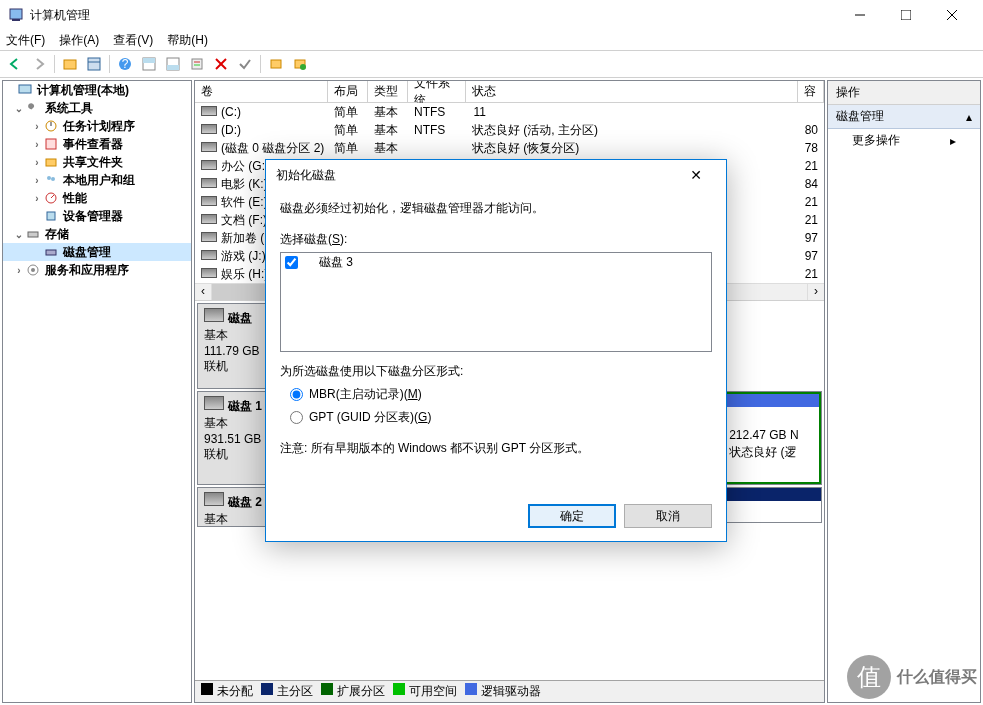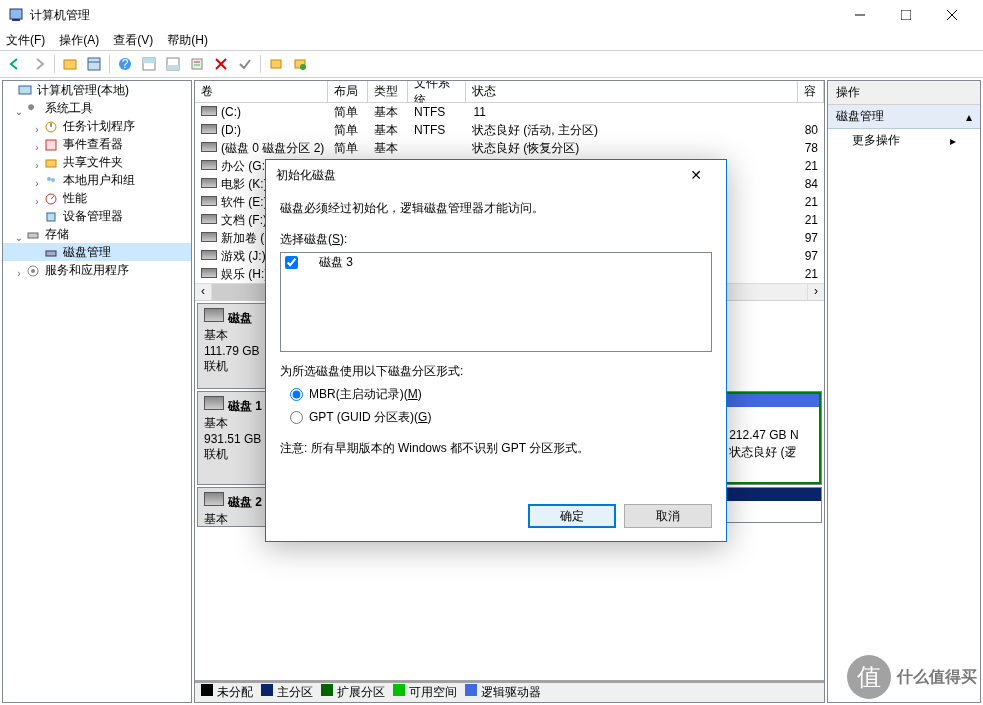--- a/index.html
+++ b/index.html
@@ -9,41 +9,41 @@
 .titlebar .title { flex: 1; color: #000; }
 .win-btns { display: flex; }
 .win-btn { width: 46px; height: 30px; display: flex; align-items: center; justify-content: center; color: #000; }
 .menubar { height: 20px; display: flex; align-items: center; padding: 0 6px; gap: 14px; }
 .menubar span { color: #000; }
 .toolbar { height: 28px; border-top: 1px solid #d0d0d0; border-bottom: 1px solid #d0d0d0; display: flex; align-items: center; padding: 0 4px; gap: 2px; background: #fff; }
 .tb-btn { width: 22px; height: 22px; display: flex; align-items: center; justify-content: center; border: 1px solid transparent; }
 .tb-sep { width: 1px; height: 18px; background: #d0d0d0; margin: 0 2px; }
 .content { display: flex; height: calc(100% - 78px); }
 .tree { width: 190px; border: 1px solid #828790; margin: 2px; background: #fff; overflow: auto; }
-.tree-node { display: flex; align-items: flex-end; height: 18px; padding-left: 2px; white-space: nowrap; }
+.tree-node { display: flex; align-items: center; height: 18px; padding-left: 2px; white-space: nowrap; font-weight: bold; }
 .tree-node .exp { width: 12px; text-align: center; color: #666; font-size: 10px; }
 .tree-node .ticon { width: 16px; height: 16px; margin-right: 4px; display: inline-flex; align-items: center; justify-content: center; }
 .tree-node.sel { background: #cce8ff; }
 .center { flex: 1; margin: 2px 0; border: 1px solid #828790; display: flex; flex-direction: column; overflow: hidden; position: relative; }
 .vol-header { display: flex; background: #fff; border-bottom: 1px solid #d0d0d0; height: 22px; align-items: center; }
 .vol-header .hc { border-right: 1px solid #d0d0d0; padding: 0 6px; height: 100%; display: flex; align-items: center; }
 .vol-list { background: #fff; overflow: hidden; }
 .vol-row { display: flex; height: 18px; align-items: center; }
 .vol-row .vc { padding: 0 6px; overflow: hidden; white-space: nowrap; }
 .disk-section { background: #fff; border-top: 1px solid #d0d0d0; }
 .disk-row { display: flex; height: 94px; margin: 2px; }
 .disk-label { width: 110px; background: #e0e0e0; border: 1px solid #828790; padding: 4px 6px; }
 .disk-label .dicon { width: 20px; height: 14px; background: linear-gradient(#888, #ccc); border: 1px solid #555; display: inline-block; margin-right: 4px; }
 .disk-parts { flex: 1; display: flex; gap: 4px; }
 .part { border: 1px solid #828790; padding: 4px 6px; background: #fff; position: relative; overflow: hidden; }
 .part .pstripe { position: absolute; left: 0; right: 0; top: 0; height: 13px; }
 .stripe-navy { background: #0a246a; }
 .stripe-green { border: 2px solid #008000; box-sizing: border-box; height: 100%; position: absolute; inset: 0; }
 .part .ptext { position: relative; margin-top: 14px; line-height: 1.4; white-space: nowrap; }
-.legend { height: 22px; border-top: 3px solid #a3a3a3; display: flex; align-items: center; gap: 8px; padding: 0 6px; background: #f0f0f0; }
+.legend { height: 22px; border-top: 1px solid #a3a3a3; display: flex; align-items: center; gap: 8px; padding: 0 6px; background: #f0f0f0; }
 .legend .lbox { width: 12px; height: 12px; display: inline-block; margin-right: 4px; }
 .right-pane { width: 154px; margin: 2px; border: 1px solid #828790; background: #fff; }
 .rp-header { background: #f0f0f0; border-bottom: 1px solid #d0d0d0; padding: 3px 8px; }
 .rp-section { background: #e4ecf7; border-bottom: 1px solid #b8c8de; padding: 3px 8px; display: flex; justify-content: space-between; align-items: center; }
 .rp-item { padding: 3px 24px; display: flex; justify-content: space-between; align-items: center; }
 .dialog-overlay { position: absolute; left: 265px; top: 159px; width: 462px; height: 383px; border: 1px solid #0078d7; background: #fff; box-shadow: 0 5px 30px rgba(0,0,0,0.3); display: flex; flex-direction: column; }
 .dlg-title { height: 30px; display: flex; align-items: center; padding: 0 10px; }
 .dlg-title .t { flex: 1; }
 .dlg-close { width: 40px; height: 28px; display: flex; align-items: center; justify-content: center; font-size: 14px; }
 .dlg-body { flex: 1; padding: 10px 14px; }

